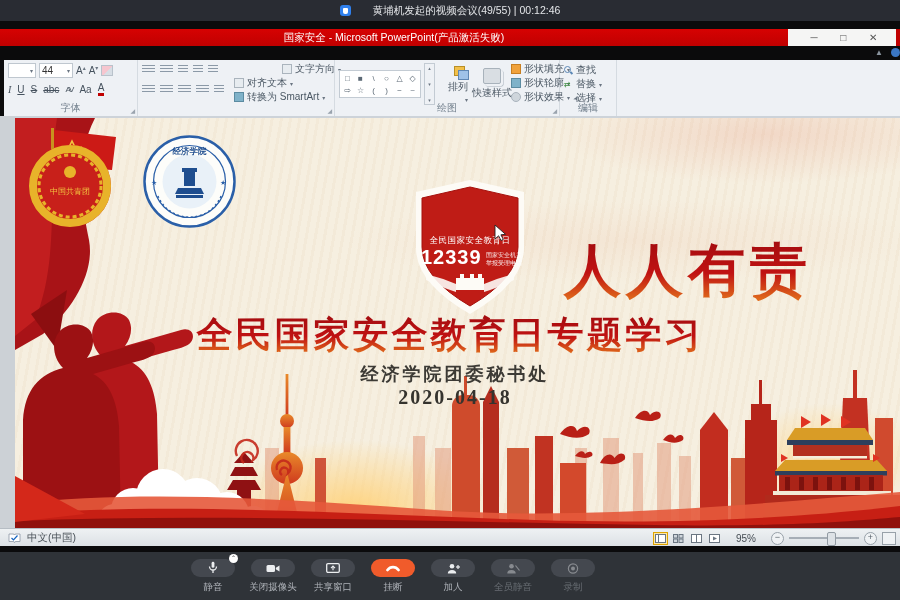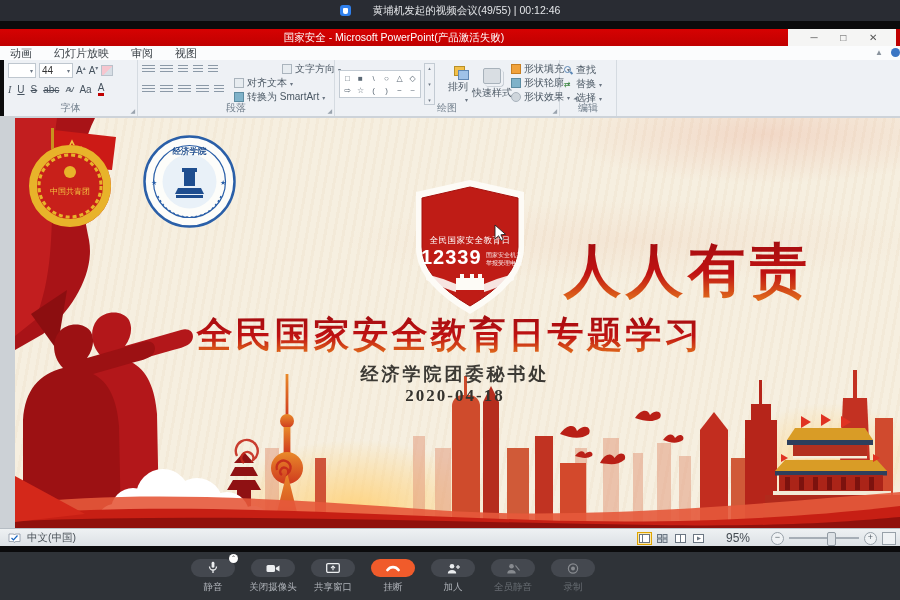--- a/index.html
+++ b/index.html
@@ -78,32 +78,32 @@
   .badge-big{position:absolute;left:0;top:8px;width:100%;text-align:center;font-size:40px;font-weight:bold;color:#fff;letter-spacing:0px;font-family:"DejaVu Sans",sans-serif;}
   .badge-line{position:absolute;left:0;top:57px;width:100%;text-align:center;font-size:8.5px;color:#fff;letter-spacing:.5px;}
   .badge-hot{position:absolute;left:9px;top:68px;font-size:20px;font-weight:bold;color:#fff;letter-spacing:1px;}
   .badge-note{position:absolute;left:74px;top:74px;width:36px;font-size:6px;line-height:1.25;color:#fff;opacity:.9;}
 
   .grad-red{background:linear-gradient(180deg,#9e0b0f 0%,#c01212 52%,#e8821e 96%);-webkit-background-clip:text;background-clip:text;color:transparent;}
   .t-left{left:122px;top:233px;width:296px;text-align:center;font-size:57px;font-weight:900;letter-spacing:5px;}
   .t-right{left:545px;top:233px;width:286px;text-align:center;font-size:57px;font-weight:900;letter-spacing:5px;}
   .subtitle{left:40px;top:311px;width:820px;text-align:center;font-size:36px;font-weight:800;letter-spacing:3px;}
   .org{left:40px;top:362px;width:830px;text-align:center;font-size:18px;font-weight:600;letter-spacing:3px;color:#3c3a35;font-family:"Liberation Serif","DejaVu Serif",serif;}
-  .sdate{left:40px;top:386px;width:830px;text-align:center;font-size:17px;font-weight:600;letter-spacing:2px;color:#35332e;font-family:"Liberation Serif","DejaVu Serif",serif;}
+  .sdate{left:40px;top:386px;width:830px;text-align:center;font-size:20px;font-weight:600;letter-spacing:2px;color:#35332e;font-family:"Liberation Serif","DejaVu Serif",serif;}
   .wm{left:185px;top:488px;font-size:9px;color:rgba(255,255,255,.85);letter-spacing:1px;}
 
   
   .sbar{left:0;top:528px;width:900px;height:18px;background:linear-gradient(#eef1f3,#dce1e5);border-top:1px solid #b6bdc4;box-sizing:border-box;display:flex;align-items:center;}
   .sbar-l{display:flex;align-items:center;gap:6px;padding-left:8px;}
   .sbar-t{font-size:10.5px;color:#4a5259;}
   .sbar-r{position:absolute;right:0;top:0;height:18px;display:flex;align-items:center;gap:5px;padding-right:4px;}
   .vicon{width:13px;height:11px;display:flex;align-items:center;justify-content:center;}
   .vicon svg{display:block;}
   .vicon.sel{background:#fde9a9;outline:1px solid #dfa400;}
-  .zoomtxt{font-size:12px;color:#444b52;margin:0 16px;}
+  .zoomtxt{font-size:10px;color:#444b52;margin:0 10px;}
   .zbtn{width:11px;height:11px;border-radius:50%;border:1px solid #98a1a9;color:#5a636b;font-size:9px;line-height:9px;text-align:center;background:#eff2f4;}
   .ztrack{width:70px;height:2px;background:#a6aeb6;position:relative;}
   .zthumb{position:absolute;left:38px;top:-5px;width:7px;height:12px;background:#dde2e6;border:1px solid #939ca4;border-radius:2px;}
   .fitic{width:12px;height:11px;border:1px solid #98a1a9;background:#eff2f4;}
 
   
   .mbot{left:0;top:552px;width:900px;height:48px;background:#2f3338;}
   .mrow{position:absolute;left:0;right:0;top:7px;display:flex;justify-content:center;gap:16px;transform:translateX(-57px);}
   .mitem{width:44px;display:flex;flex-direction:column;align-items:center;}
   .pill{width:44px;height:18px;border-radius:9px;background:#44484f;display:flex;align-items:center;justify-content:center;position:relative;}
@@ -127,26 +127,20 @@
   <div class="abs tbar">
     <span class="tbar-t">国家安全 - Microsoft PowerPoint(产品激活失败)</span>
   </div>
   <div class="abs tctl">
     <span>─</span>
     <span>□</span>
     <span>✕</span>
   </div>
   <div class="abs tsliver"></div>
 
-  <div class="abs tabsrow">
-    <span class="tab">动画</span>
-    <span class="tab">幻灯片放映</span>
-    <span class="tab">审阅</span>
-    <span class="tab">视图</span>
-  </div>
   <div class="tabs-right">
     <span class="ic-minr">▲</span>
     <span class="ic-help"></span>
   </div>
 
   <div class="abs ribbon">
 
     <div class="grp" style="left:0;width:133px;">
       <div class="rrow" style="top:3px;">
         <div class="combo" style="width:22px;">
@@ -203,21 +197,20 @@
             <span class="caret">▾</span>
           </div>
       </div>
       <div class="rrow" style="left:96px;top:30px;">
         <div class="tbtn">
             <span class="mini tl"></span>
             <span>转换为 SmartArt</span>
             <span class="caret">▾</span>
           </div>
       </div>
-      <div class="grp-label">段落</div>
       <span class="dlg">◢</span>
     </div>
 
     <div class="grp" style="left:331px;width:224px;">
       <div class="rrow" style="top:3px;">
         <div class="shape-grid">
           <span>□</span>
             <span>■</span>
           <span>\</span>
             <span>○</span>

